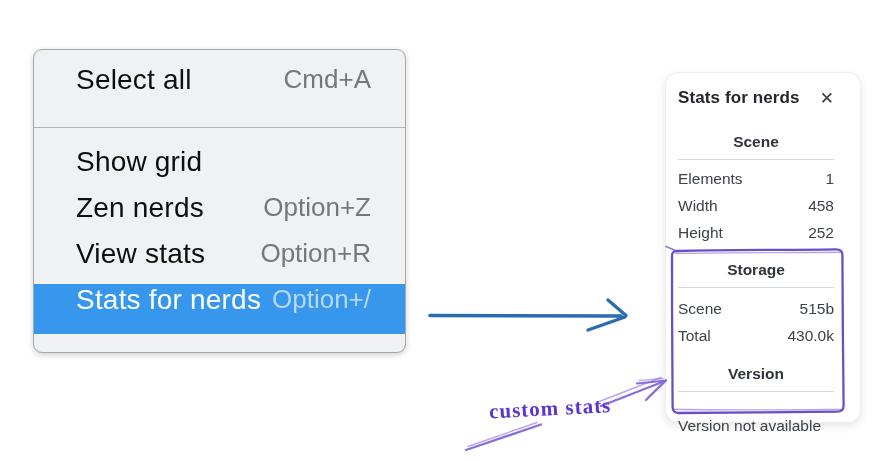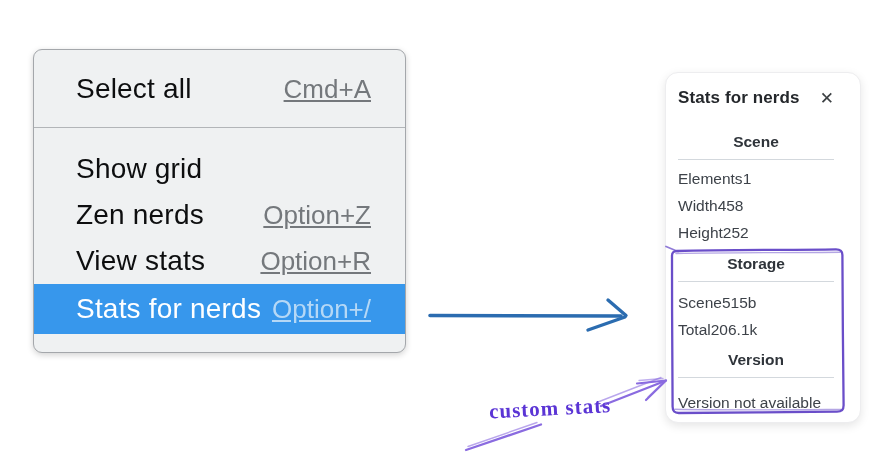--- a/index.html
+++ b/index.html
@@ -16,26 +16,26 @@
     background:#eff1f2;
     border:1.5px solid #a4a7ab;
     border-radius:9px;
     box-shadow:0 2px 6px rgba(0,0,0,0.18);
     padding-top:14px;
     z-index:1;
   }
   .mi{
     height:46px;
     padding:0 34px 0 42px;
-    display:flex;justify-content:space-between;align-items:center;
+    display:flex;justify-content:space-between;align-items:flex-start;
     cursor:default;
   }
   .mi-first{height:50px;}
   .mi .lbl{font-size:28px;color:#0d0e0f;letter-spacing:0.2px;}
-  .mi .sc{font-size:26px;color:#74787c;text-decoration:underline;}
+  .mi .sc{font-size:26px;color:#74787c;}
   .menu-sep{
     height:0;border-top:1.5px solid #b2b5b8;
     margin-top:13px;margin-bottom:18px;
   }
   .mi.highlight{height:50px;background:#3797ec;}
   .mi.highlight .lbl{color:#ffffff;}
   .mi.highlight .sc{color:#b5d8f6;}
 
   
   .panel{
@@ -55,30 +55,30 @@
   }
   .panel-title{font-size:17px;font-weight:bold;color:#24272b;letter-spacing:0.1px;}
   .close{
     font-size:17px;color:#3c4043;line-height:1;cursor:pointer;
     font-weight:400;
   }
   .sect-head{
     text-align:center;font-weight:bold;font-size:15.5px;color:#2f343a;height:20px;
   }
   .sh-scene{margin-top:0;}
-  .sh-storage{margin-top:9px;}
-  .sh-version{margin-top:8px;}
+  .sh-storage{margin-top:15px;}
+  .sh-version{margin-top:16px;}
   .divider{height:0;border-top:1px solid #d3d8dd;margin-top:6px;}
   .rows{margin-top:5px;}
   .rows-storage{margin-top:7px;}
   .prow{
-    display:flex;align-items:center;
+    display:flex;justify-content:space-between;align-items:center;
     height:27px;font-size:15.5px;color:#3d4249;
   }
-  .note-row{margin-top:11px;height:27px;display:flex;align-items:center;
+  .note-row{margin-top:20px;height:27px;display:flex;align-items:center;
     font-size:15.5px;color:#3d4249;}
 
   
   .custom-stats{
     position:absolute;left:489px;top:395px;width:170px;
     font-family:cursive;
     font-size:21px;font-weight:bold;color:#5b35d5;
     letter-spacing:1px;
     transform:rotate(-3deg);
     z-index:6;
@@ -141,21 +141,21 @@
 
   <div class="sect-head sh-storage">Storage</div>
   <div class="divider"></div>
   <div class="rows rows-storage">
     <div class="prow">
       <span>Scene</span>
       <span>515b</span>
     </div>
     <div class="prow">
       <span>Total</span>
-      <span>206.1k</span>
+      <span>430.0k</span>
     </div>
   </div>
 
   <div class="sect-head sh-version">Version</div>
   <div class="divider"></div>
   <div class="note-row">Version not available</div>
 </div>
 
 <div class="custom-stats">custom stats</div>
 

